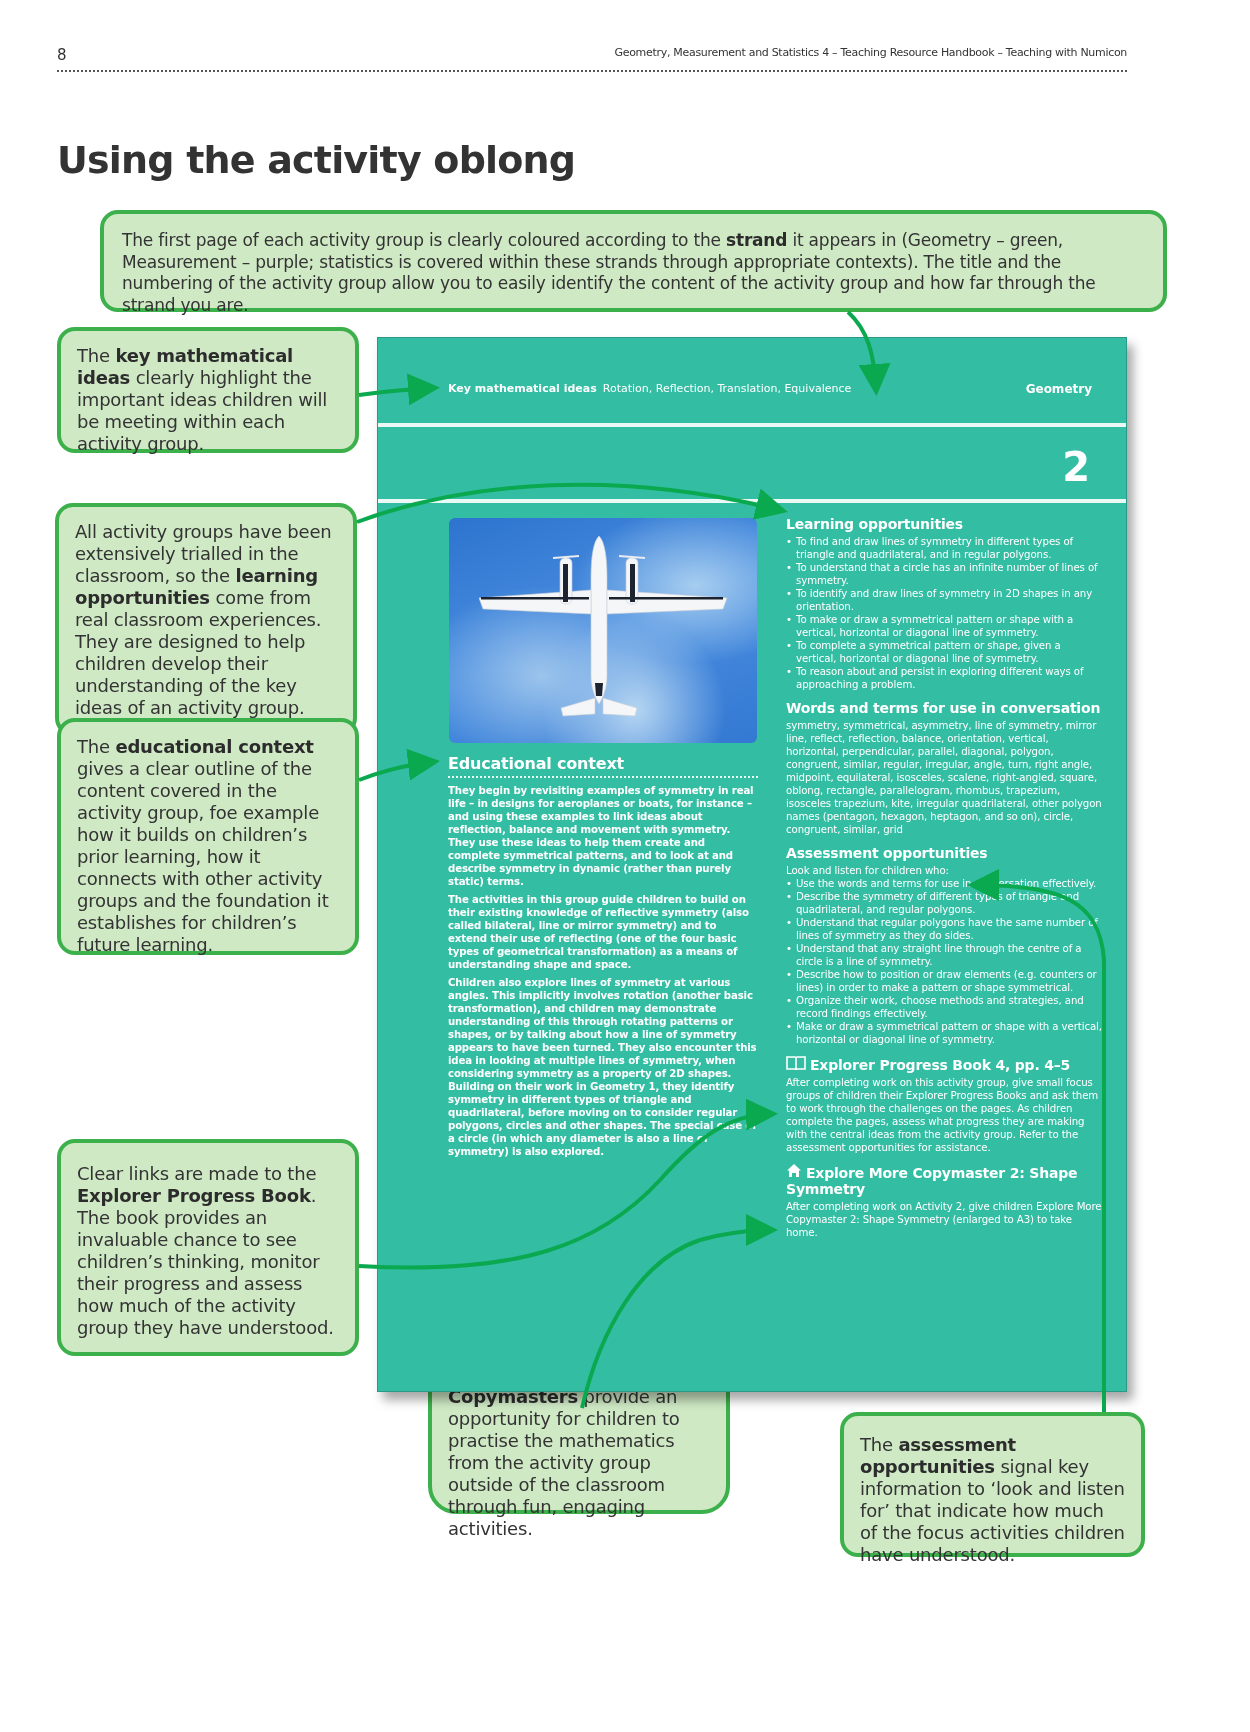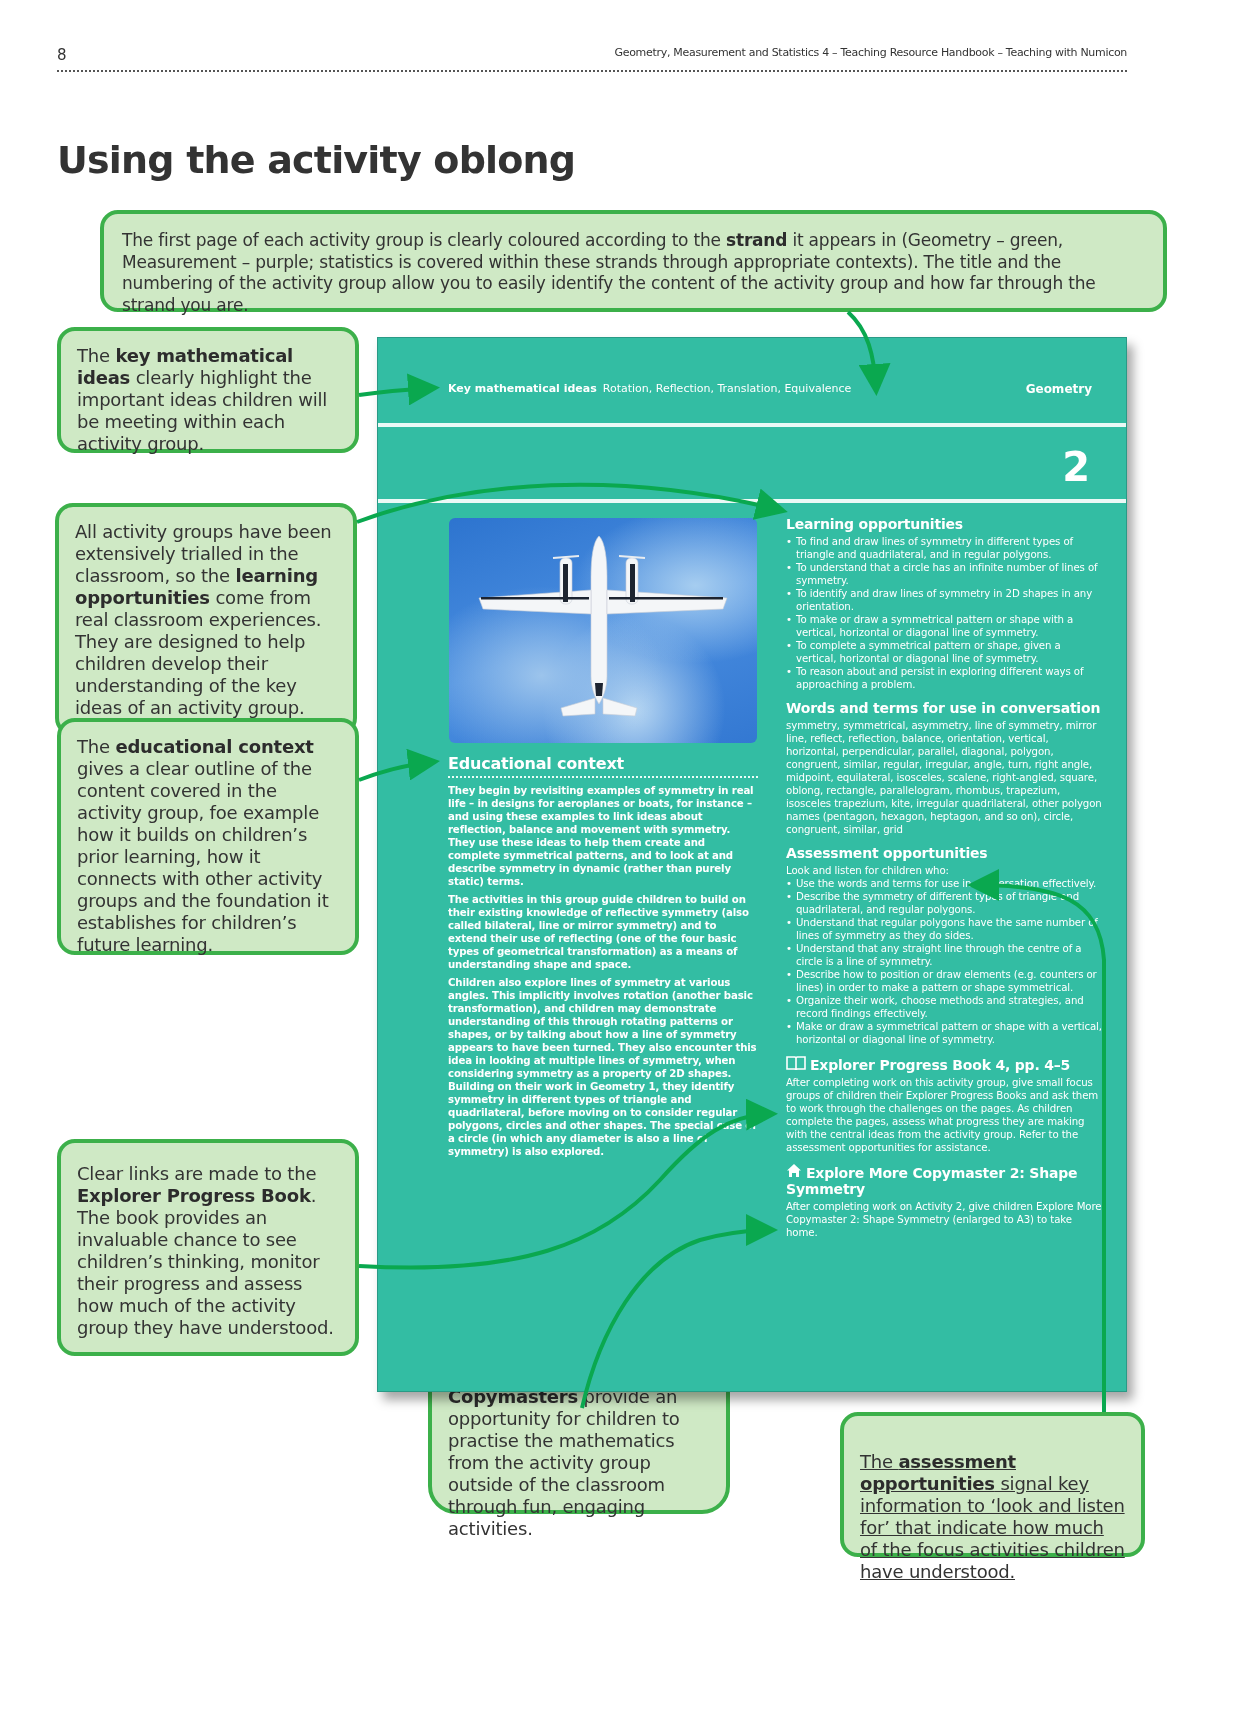--- a/index.html
+++ b/index.html
@@ -14,21 +14,21 @@
 
   .callout { position: absolute; background: #cfe9c5; border: 4px solid #3cb04a; border-radius: 18px; color: #333; }
   .callout b { font-weight: bold; color: #2c2c2c; }
   .callout-top { left: 57px; top: 210px; width: 1067px; height: 102px; padding: 16px 18px; font-size: 17px; line-height: 21.5px; letter-spacing: -0.2px; margin-left: 43px; }
   .callout-side { font-size: 18px; line-height: 22px; padding: 14px 16px; letter-spacing: -0.2px; }
   .c-key { left: 57px; top: 327px; width: 302px; height: 126px; }
   .c-learn { left: 55px; top: 467px; width: 302px; height: 233px; margin-top: 36px; }
   .c-edu { left: 57px; top: 718px; width: 302px; height: 237px; }
   .c-epb { left: 57px; top: 1139px; width: 302px; height: 217px; padding-top: 20px; }
   .c-emc { left: 428px; top: 1342px; width: 302px; height: 172px; padding-top: 18px; border-radius: 28px; }
-  .c-assess { left: 840px; top: 1412px; width: 305px; height: 145px; padding-top: 35px; text-decoration: underline; }
+  .c-assess { left: 840px; top: 1412px; width: 305px; height: 145px; padding-top: 18px; }
 
   .sample-page { position: absolute; left: 377px; top: 337px; width: 750px; height: 1055px; background: #33bda3; box-shadow: 6px 8px 10px rgba(0,0,0,0.35); border: 1px solid #2a9a86; }
   .sp-key { position: absolute; left: 70px; top: 44px; font-size: 11px; color: #fff; }
   .sp-key b { font-weight: bold; margin-right: 6px; }
   .sp-strand { position: absolute; right: 34px; top: 44px; font-size: 12px; font-weight: bold; color: #fff; }
   .sp-rule1 { position: absolute; left: 0; right: 0; top: 85px; height: 4px; background: #ffffff; opacity: 0.9; }
   .sp-title { position: absolute; left: 70px; top: 96px; font-size: 24px; font-weight: bold; color: #fff; letter-spacing: -0.5px; }
   .sp-number { position: absolute; right: 36px; top: 106px; font-size: 40px; font-weight: bold; color: #fff; }
   .sp-rule2 { position: absolute; left: 0; right: 0; top: 161px; height: 4px; background: #ffffff; opacity: 0.9; }
 

